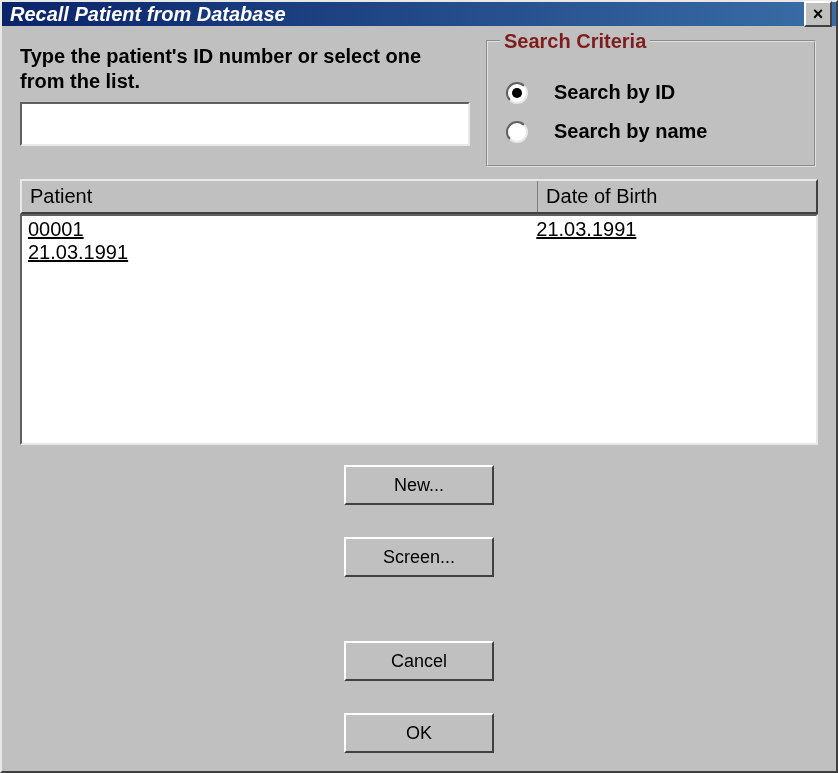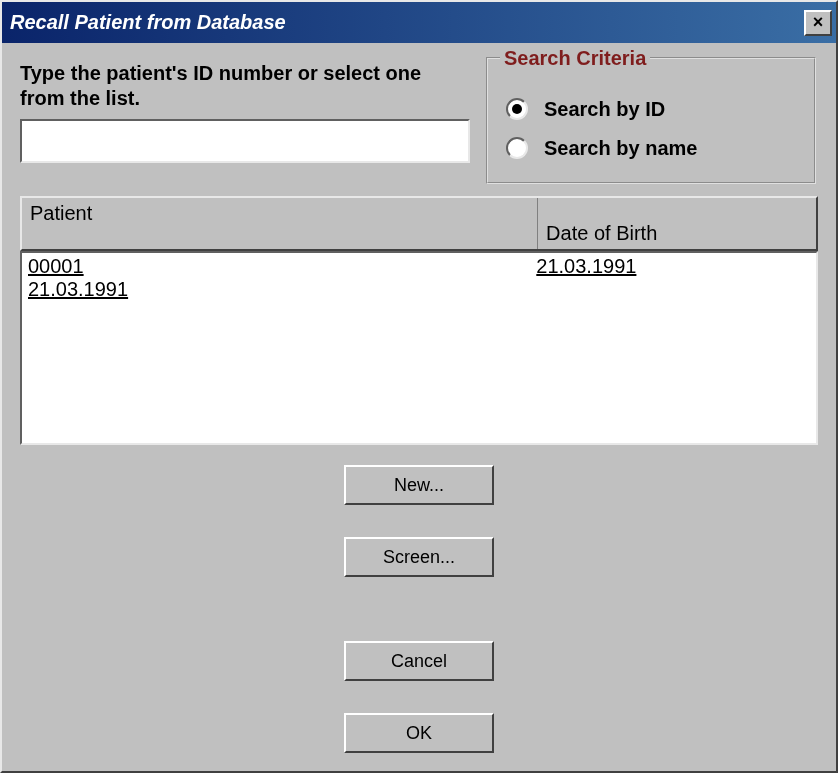--- a/index.html
+++ b/index.html
@@ -16,21 +16,21 @@
   .window {
     width: 838px;
     height: 773px;
     background: #c0c0c0;
     border: 2px solid;
     border-color: #e8e8e8 #404040 #404040 #e8e8e8;
     display: flex;
     flex-direction: column;
   }
   .titlebar {
-    height: 41px;
+    height: 24px;
     background: linear-gradient(to right, #0a246a, #3a6ea5);
     color: #ffffff;
     display: flex;
     align-items: center;
     padding: 0 4px 0 8px;
     font-weight: bold;
     font-size: 20px;
     font-style: italic;
   }
   .titlebar .title { flex: 1; }
@@ -104,21 +104,22 @@
     background: #c0c0c0;
     padding: 0 4px;
     font-weight: bold;
     font-size: 20px;
     color: #7f1d1d;
     display: inline-block;
     margin-bottom: -16px;
   }
   .radio-row {
     display: flex;
-    gap: 16px;
+    align-items: center;
+    gap: 26px;
     padding: 8px 4px;
     cursor: pointer;
   }
   .radio-circle {
     width: 22px;
     height: 22px;
     border-radius: 50%;
     border: 2px solid;
     border-color: #606060 #e8e8e8 #e8e8e8 #606060;
     background: #ffffff;
@@ -150,21 +151,21 @@
     border: 2px solid;
     border-color: #e8e8e8 #404040 #404040 #e8e8e8;
   }
   .th {
     font-weight: normal;
     font-size: 20px;
     color: #000;
     padding: 4px 8px;
     border-right: 1px solid #808080;
   }
-  .th:last-child { border-right: none; margin-top: 20px; }
+  .th:last-child { border-right: none; }
   .th-patient { flex: 0 0 65%; }
   .th-dob { flex: 0 0 35%; }
   .table-body {
     flex: 1;
     background: #ffffff;
     border: 2px solid;
     border-color: #606060 #e8e8e8 #e8e8e8 #606060;
     overflow: auto;
     padding: 2px 0;
   }

